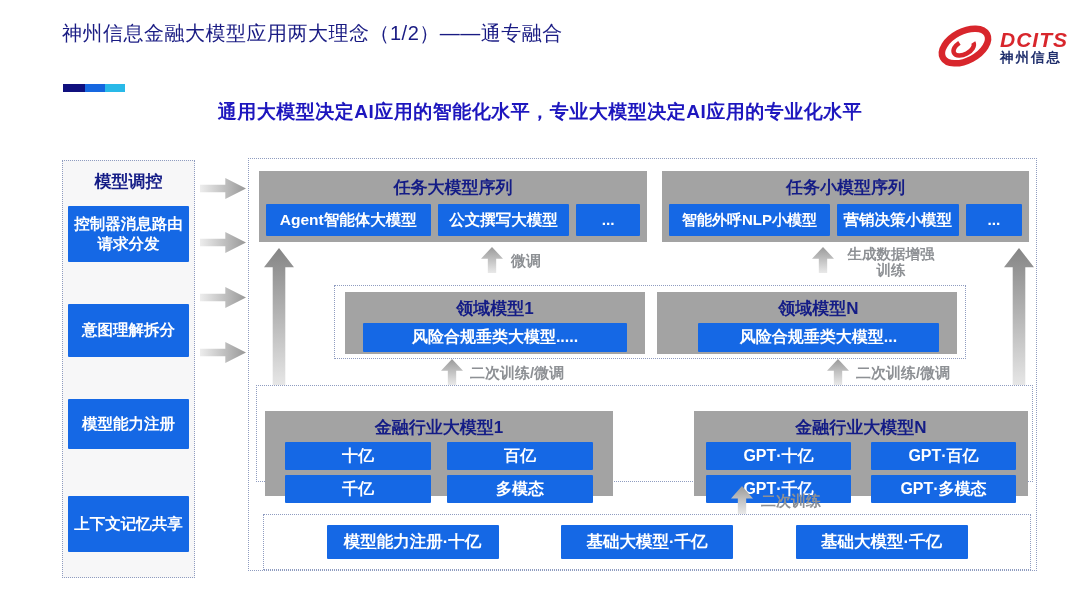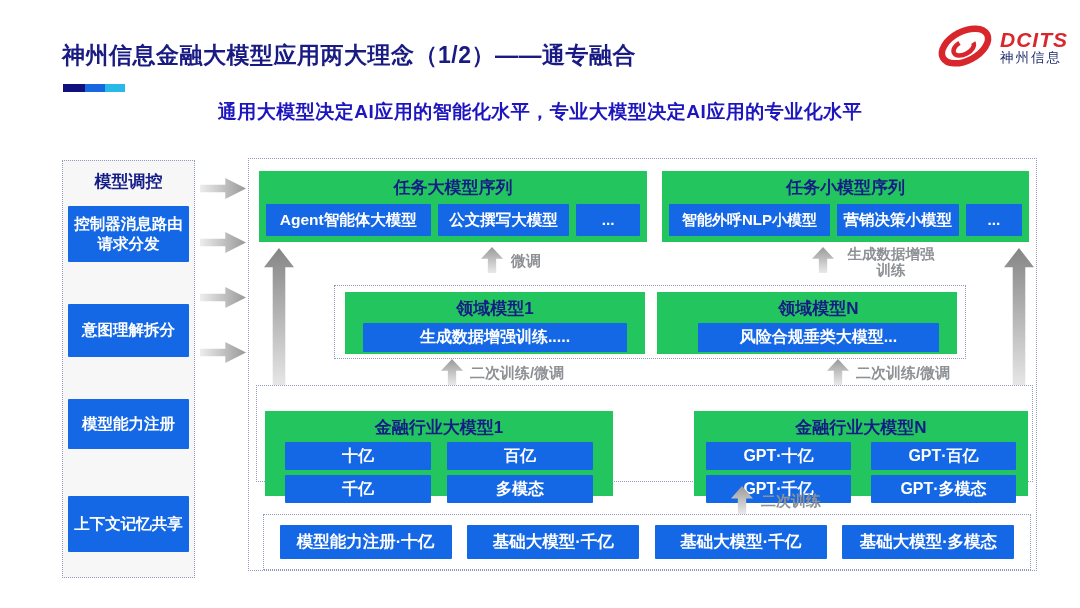--- a/index.html
+++ b/index.html
@@ -2,36 +2,36 @@
 <html><head>
 <meta charset="utf-8">
 <style>
   html,body{margin:0;padding:0;}
   body{
     width:1080px;height:608px;position:relative;background:#ffffff;
     font-family:"Liberation Sans","DejaVu Sans",sans-serif;overflow:hidden;
   }
   
   .slide-title{
-    position:absolute;left:62px;top:40px;font-size:23px;font-weight:bold;
+    position:absolute;left:62px;top:20px;font-size:20px;font-weight:normal;
     color:#191b83;letter-spacing:.5px;white-space:nowrap;
   }
   .accent-bar{position:absolute;left:63px;top:84px;display:flex;height:8px;}
   .accent-bar span{display:block;height:8px;}
   .accent-1{width:22px;background:#10107e;}
   .accent-2{width:20px;background:#1667e0;}
   .accent-3{width:20px;background:#29b9e8;}
   .subtitle{
     position:absolute;left:0;right:0;top:99px;text-align:center;
     font-size:19px;font-weight:bold;color:#1d16be;letter-spacing:.5px;
   }
   .logo{position:absolute;left:936px;top:20px;display:flex;align-items:center;gap:6px;}
   .logo-text{display:flex;flex-direction:column;line-height:1.05;}
   .logo-brand{font-size:21px;font-weight:800;font-style:italic;color:#d8262c;letter-spacing:1px;}
-  .logo-cn{font-size:13.5px;font-weight:normal;color:#1e2d6b;letter-spacing:2px;}
+  .logo-cn{font-size:13.5px;font-weight:bold;color:#1e2d6b;letter-spacing:2px;}
   
   .dashed{border:1.5px dotted #8f9cc0;background:#ffffff;position:absolute;box-sizing:border-box;}
   
   .sidebar{left:62px;top:160px;width:133px;height:418px;background:#f7f7f8;}
   .sidebar-title{ text-align:center;margin-top:9px;font-size:17px;font-weight:bold;color:#141c86;}
   .side-btn{
     position:absolute;left:5px;right:5px;background:#1568e5;color:#fff;
     display:flex;align-items:center;justify-content:center;text-align:center;
     font-size:15.5px;font-weight:600;line-height:1.3;border-radius:1px;
   }
@@ -54,21 +54,21 @@
     position:absolute;width:30px;height:137px;
     background:linear-gradient(to top,#e6e6e6,#858585);
     clip-path:polygon(50% 0,100% 14%,71% 14%,71% 100%,29% 100%,29% 14%,0 14%);
   }
   .arr-label{
     position:absolute;font-size:15px;font-weight:600;color:#8d9094;white-space:nowrap;
   }
   .arr-label-2line{white-space:normal;width:100px;text-align:center;font-size:14.5px;line-height:16px;}
   
   .main-box{left:248px;top:158px;width:789px;height:413px;}
-  .gray-panel{position:absolute;background:#22c55e;box-sizing:border-box;}
+  .gray-panel{position:absolute;background:#a3a3a3;box-sizing:border-box;}
   .panel-title{text-align:center;font-size:17px;font-weight:bold;color:#141c86;padding-top:5px;}
   .btn-row{display:flex;gap:7px;padding:0 7px;margin-top:5px;}
   .bb{
     background:#1568e5;color:#ffffff;display:flex;align-items:center;justify-content:center;
     white-space:nowrap;font-size:15.5px;font-weight:600;border-radius:1px;
   }
   .row-btn{height:32px;}
   .pA{left:10px;top:12px;width:388px;height:71px;}
   .pB{left:413px;top:12px;width:367px;height:71px;}
   .domain-box{left:85px;top:126px;width:632px;height:74px;text-decoration:underline;}
@@ -147,21 +147,21 @@
   <div class="arr-up-small" style="left:232px;top:88px;"></div>
   <div class="arr-label" style="left:262px;top:93px;">微调</div>
   <div class="arr-up-small" style="left:563px;top:88px;"></div>
   <div class="arr-label arr-label-2line" style="left:592px;top:87px;">生成数据增强训练</div>
   <div class="arr-up-tall" style="left:15px;top:89px;"></div>
   <div class="arr-up-tall" style="left:755px;top:89px;"></div>
 
   <div class="dashed domain-box" style="position:absolute;">
     <div class="gray-panel pD pD1">
       <div class="panel-title">领域模型1</div>
-      <div class="bb d-btn">生成数据增强训练.....</div>
+      <div class="bb d-btn">风险合规垂类大模型.....</div>
     </div>
     <div class="gray-panel pD pDN">
       <div class="panel-title">领域模型N</div>
       <div class="bb d-btn">风险合规垂类大模型...</div>
     </div>
   </div>
 
   <div class="arr-up-small" style="left:192px;top:200px;"></div>
   <div class="arr-label" style="left:221px;top:205px;">二次训练/微调</div>
   <div class="arr-up-small" style="left:578px;top:200px;"></div>
@@ -188,16 +188,15 @@
     </div>
   </div>
 
   <div class="arr-up-small" style="left:482px;top:327px;height:28px;"></div>
   <div class="arr-label" style="left:512px;top:333px;">二次训练</div>
 
   <div class="dashed foundation-box" style="position:absolute;">
     <div class="bb f-btn">模型能力注册·十亿</div>
     <div class="bb f-btn">基础大模型·千亿</div>
     <div class="bb f-btn">基础大模型·千亿</div>
-    <div class="bb f-btn">基础大模型·多模态</div>
   </div>
 
 </div>
 
 </body></html>

